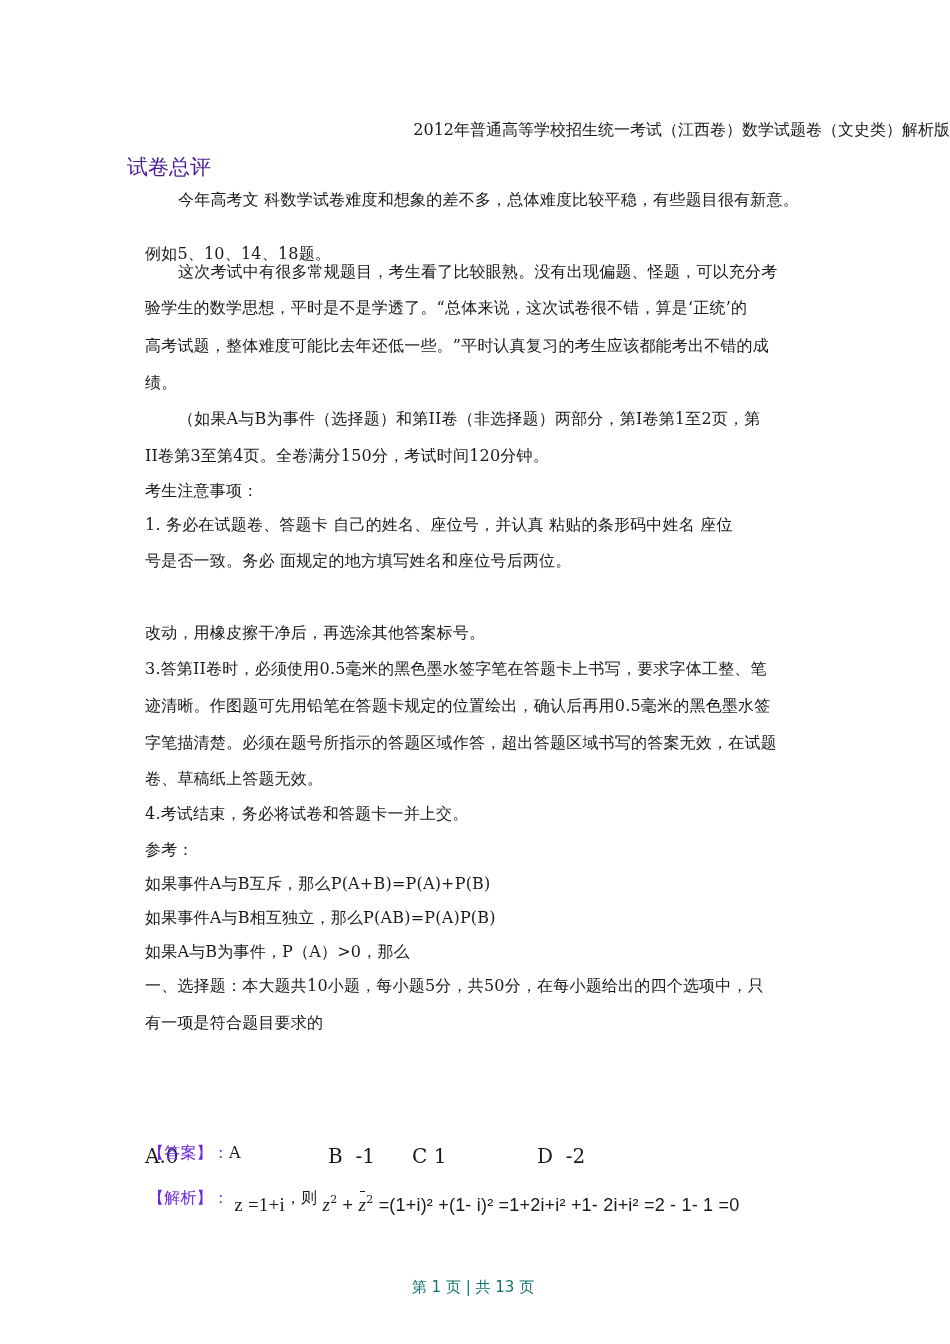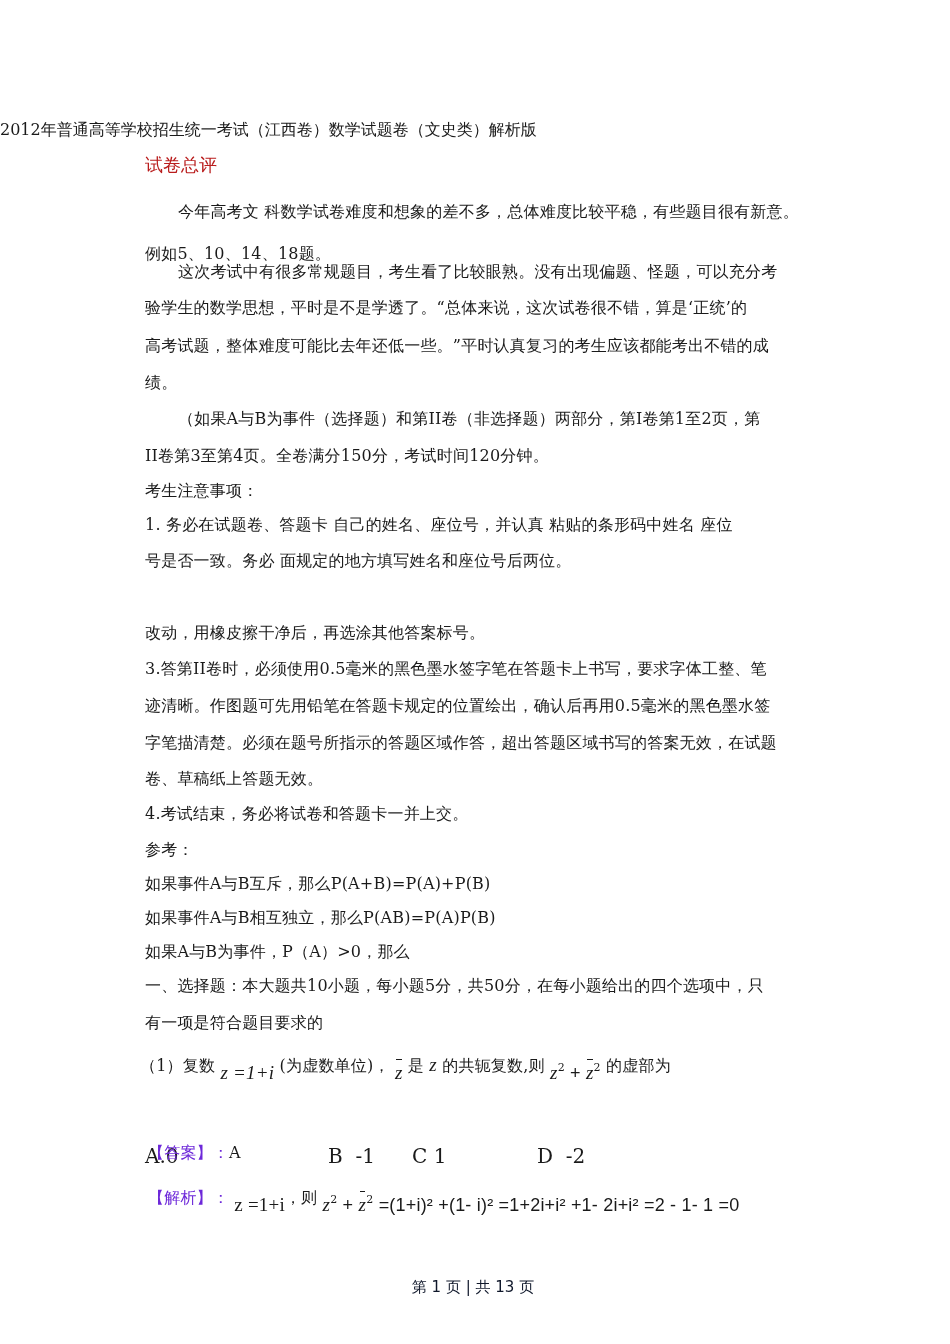--- a/index.html
+++ b/index.html
@@ -1,41 +1,41 @@
 <!DOCTYPE html>
 <html><head>
 <meta charset="utf-8">
 <style>
   html, body { margin: 0; padding: 0; background: #ffffff; }
   body { width: 950px; height: 1344px; position: relative; overflow: hidden;
          font-family: "DejaVu Serif", "Liberation Serif", serif; color: #1a1a1a; }
   .page { position: absolute; left: 0; top: 0; width: 950px; height: 1344px; }
   .line { position: absolute; left: 145px; font-size: 16px; line-height: 20px; white-space: nowrap; letter-spacing: 0.2px; }
-  .title { position: absolute; top: 120px; left: 0; width: 950px; text-align: left; font-size: 16px; line-height: 20px; }
-  .section-head { position: absolute; left: 145px; top: 153px; font-size: 18px; color: #b91c1c; }
+  .title { position: absolute; top: 120px; left: 0; width: 950px; text-align: right; font-size: 16px; line-height: 20px; }
+  .section-head { position: absolute; left: 127px; top: 153px; font-size: 21px; color: #4c1d95; }
   .indent { left: 178px; }
   .math { font-family: "Liberation Serif", "DejaVu Serif", serif; font-style: italic; font-size: 19px; }
   .mathn { font-family: "Liberation Sans", "DejaVu Sans", sans-serif; font-size: 18px; }
   .red { color: #6d28d9; }
   .bar { position: relative; }
   .bar::before { content: ""; position: absolute; left: 1px; right: 1px; top: -3px; border-top: 1px solid #1a1a1a; }
   sup { font-size: 11px; vertical-align: 8px; }
   .low { position: relative; top: 8px; }
   .footer { position: absolute; top: 1278px; left: 0; width: 946px; text-align: center;
-            font-family: "DejaVu Sans", "Liberation Sans", sans-serif; font-size: 15px; color: #0f172a; }
+            font-family: "DejaVu Sans", "Liberation Sans", sans-serif; font-size: 15px; color: #0f766e; }
   .opt { position: absolute; top: 1108px; font-size: 20px; margin-top: 36px; }
 </style>
 </head>
 <body>
 
 <div class="page">
   <div class="title">2012年普通高等学校招生统一考试（江西卷）数学试题卷（文史类）解析版</div>
   <div class="section-head">试卷总评</div>
 
-  <div class="line indent" style="top:202px">今年高考文 科数学试卷难度和想象的差不多，总体难度比较平稳，有些题目很有新意。</div>
+  <div class="line indent" style="top:190px">今年高考文 科数学试卷难度和想象的差不多，总体难度比较平稳，有些题目很有新意。</div>
   <div class="line" style="top:244px">例如5、10、14、18题。</div>
   <div class="line indent" style="top:262px">这次考试中有很多常规题目，考生看了比较眼熟。没有出现偏题、怪题，可以充分考</div>
   <div class="line" style="top:298px">验学生的数学思想，平时是不是学透了。“总体来说，这次试卷很不错，算是‘正统’的</div>
   <div class="line" style="top:336px">高考试题，整体难度可能比去年还低一些。”平时认真复习的考生应该都能考出不错的成</div>
   <div class="line" style="top:373px">绩。</div>
   <div class="line indent" style="top:409px">（如果A与B为事件（选择题）和第II卷（非选择题）两部分，第I卷第1至2页，第</div>
   <div class="line" style="top:446px">II卷第3至第4页。全卷满分150分，考试时间120分钟。</div>
   <div class="line" style="top:481px">考生注意事项：</div>
   <div class="line" style="top:515px">1.   务必在试题卷、答题卡   自己的姓名、座位号，并认真     粘贴的条形码中姓名   座位</div>
   <div class="line" style="top:551px">号是否一致。务必   面规定的地方填写姓名和座位号后两位。</div>
@@ -45,33 +45,20 @@
   <div class="line" style="top:733px">字笔描清楚。必须在题号所指示的答题区域作答，超出答题区域书写的答案无效，在试题</div>
   <div class="line" style="top:769px">卷、草稿纸上答题无效。</div>
   <div class="line" style="top:804px">4.考试结束，务必将试卷和答题卡一并上交。</div>
   <div class="line" style="top:840px">参考：</div>
   <div class="line" style="top:874px">如果事件A与B互斥，那么P(A+B)=P(A)+P(B)</div>
   <div class="line" style="top:908px">如果事件A与B相互独立，那么P(AB)=P(A)P(B)</div>
   <div class="line" style="top:942px">如果A与B为事件，P（A）&gt;0，那么</div>
   <div class="line" style="top:976px">一、选择题：本大题共10小题，每小题5分，共50分，在每小题给出的四个选项中，只</div>
   <div class="line" style="top:1013px">有一项是符合题目要求的</div>
 
-  <div class="line" style="top:1050px; left:140px;">
-    <span>（1）复数</span>
-    <span class="math low">z =1+i</span>
-    <span>(为虚数单位)，</span>
-    <span class="math low bar">z</span>
-    <span>是</span>
-    <span class="math">z</span>
-    <span>的共轭复数,则</span>
-    <span class="low">
-      <span class="math">z</span><sup>2</sup><span class="mathn"> + </span><span class="math bar">z</span><sup>2</sup>
-    </span>
-    <span>的虚部为</span>
-  </div>
 
   <div class="opt" style="left:145px">A.0</div>
   <div class="opt" style="left:328px; white-space:pre">B  -1</div>
   <div class="opt" style="left:412px; white-space:pre">C 1</div>
   <div class="opt" style="left:537px; white-space:pre">D  -2</div>
 
   <div class="line" style="top:1143px; left:148px;">
     <span class="red">【答案】：</span><span>A</span>
   </div>
 

